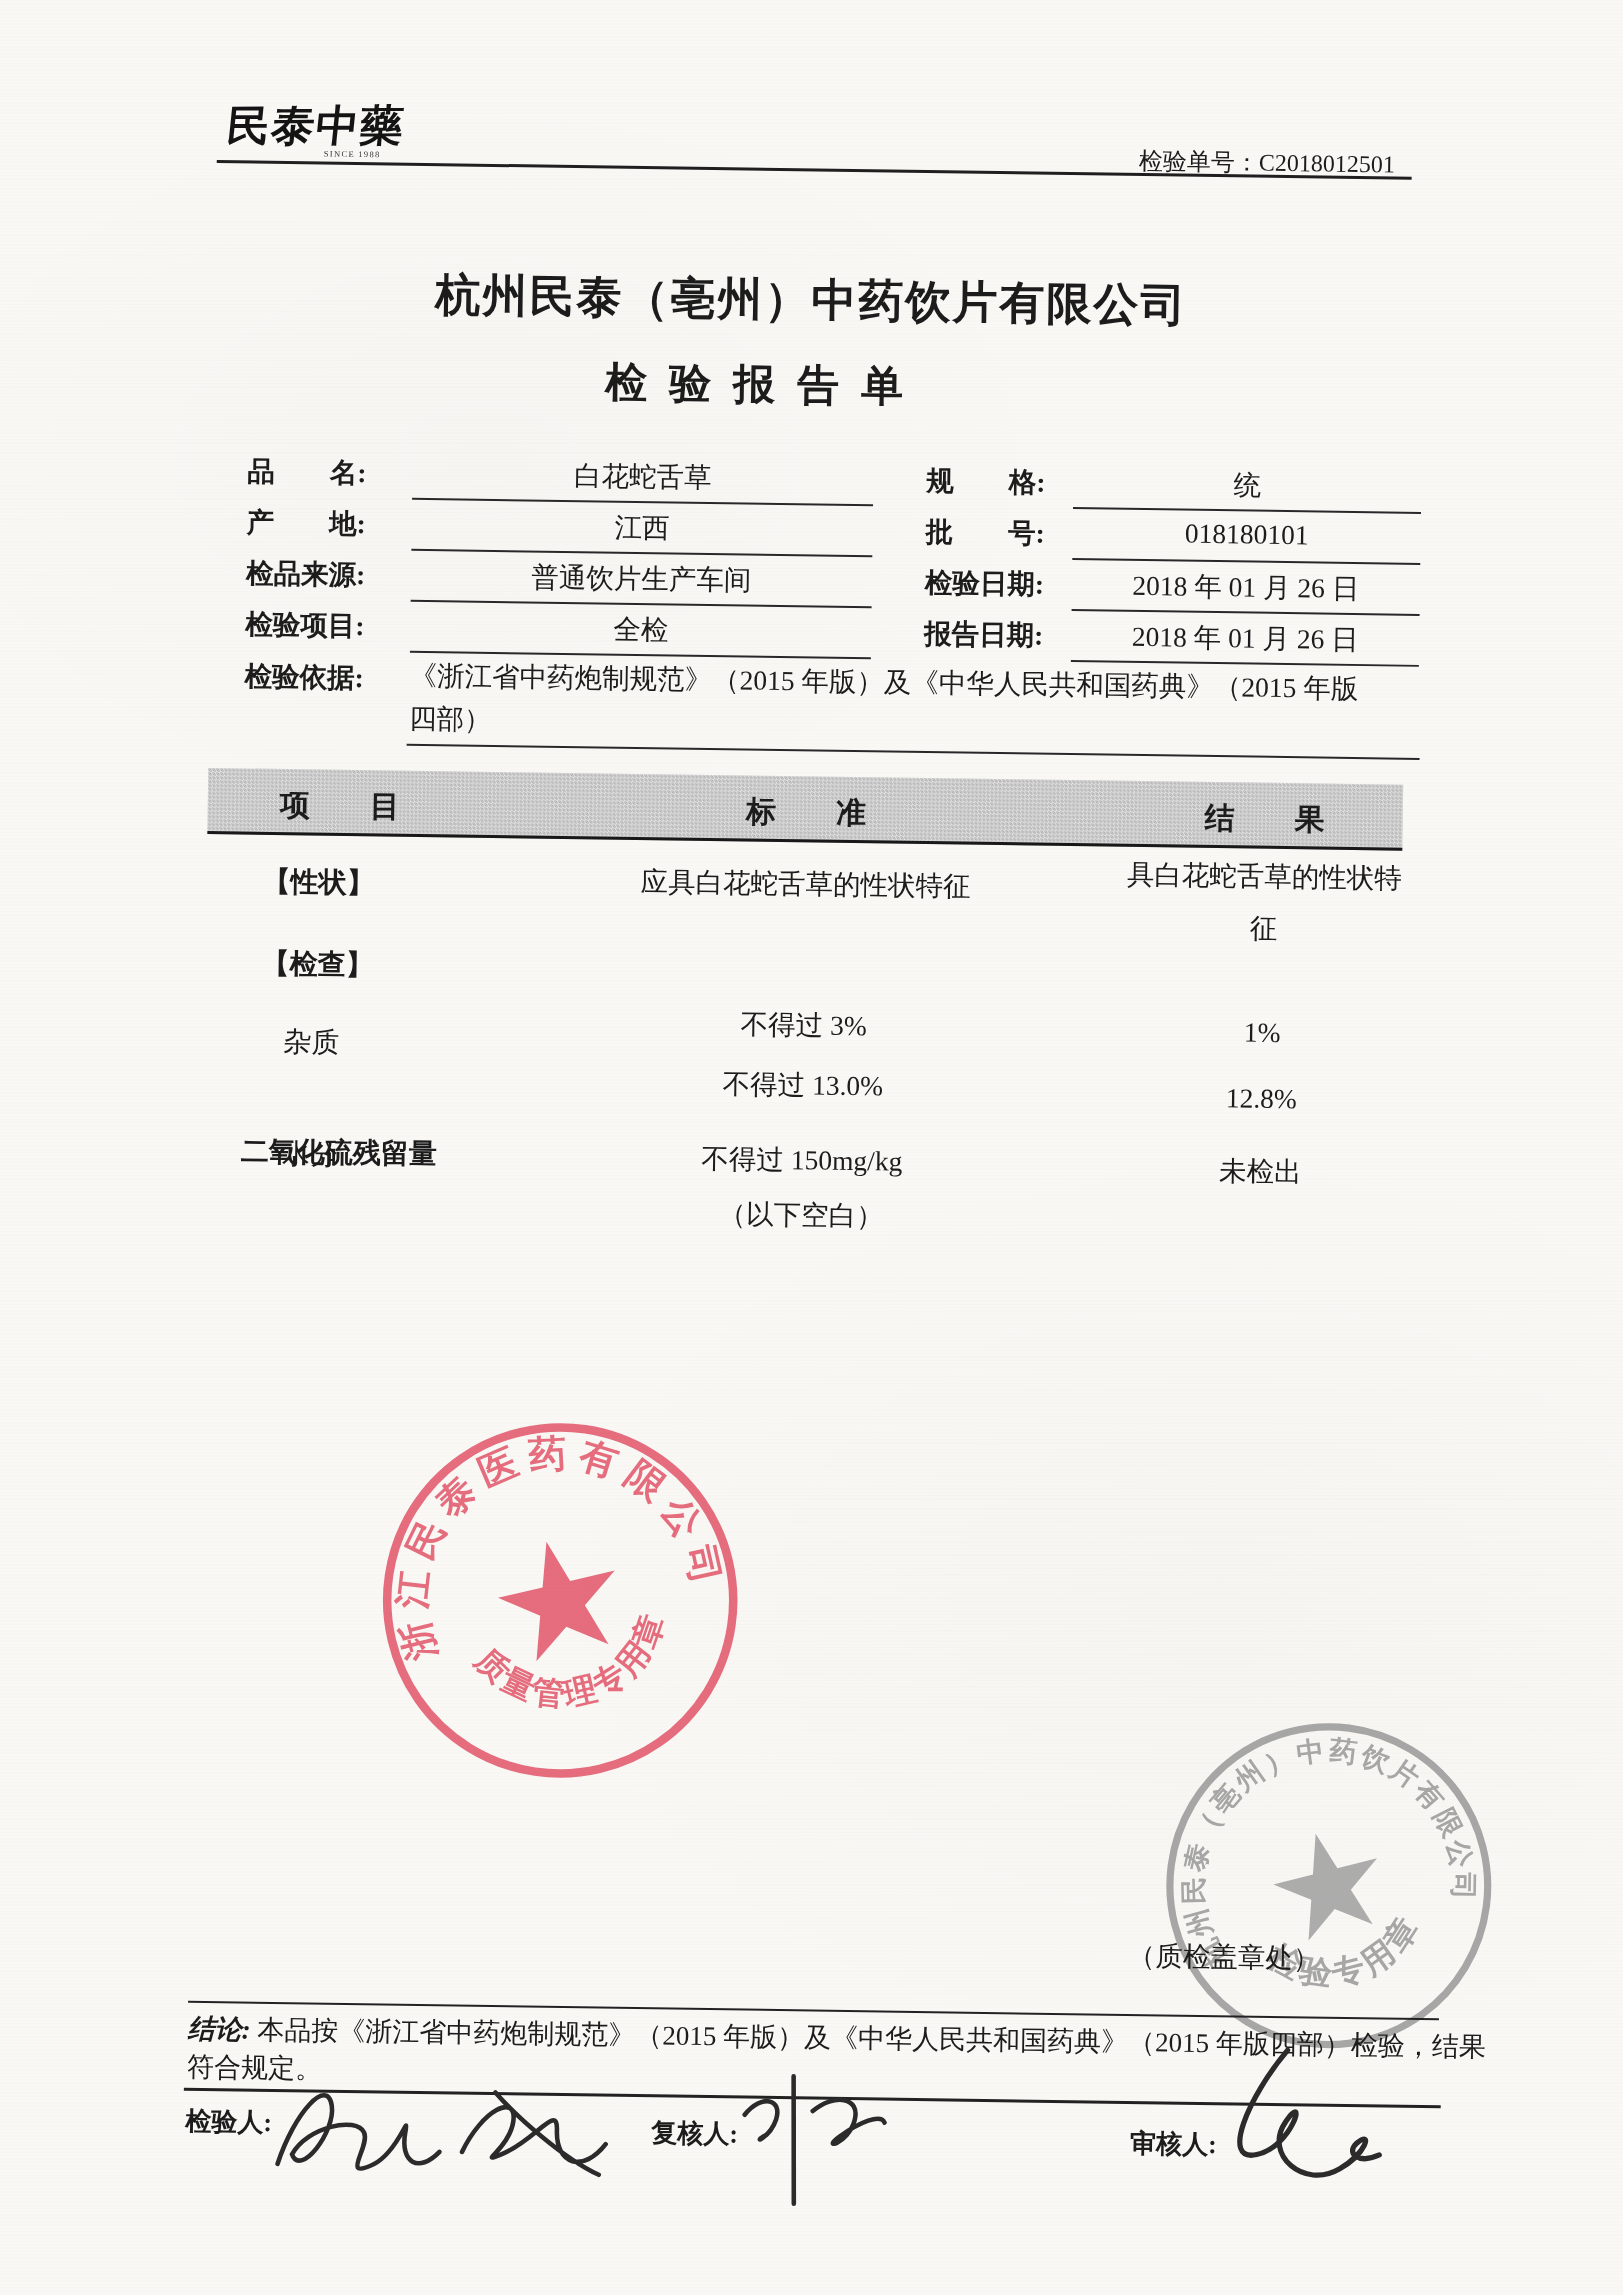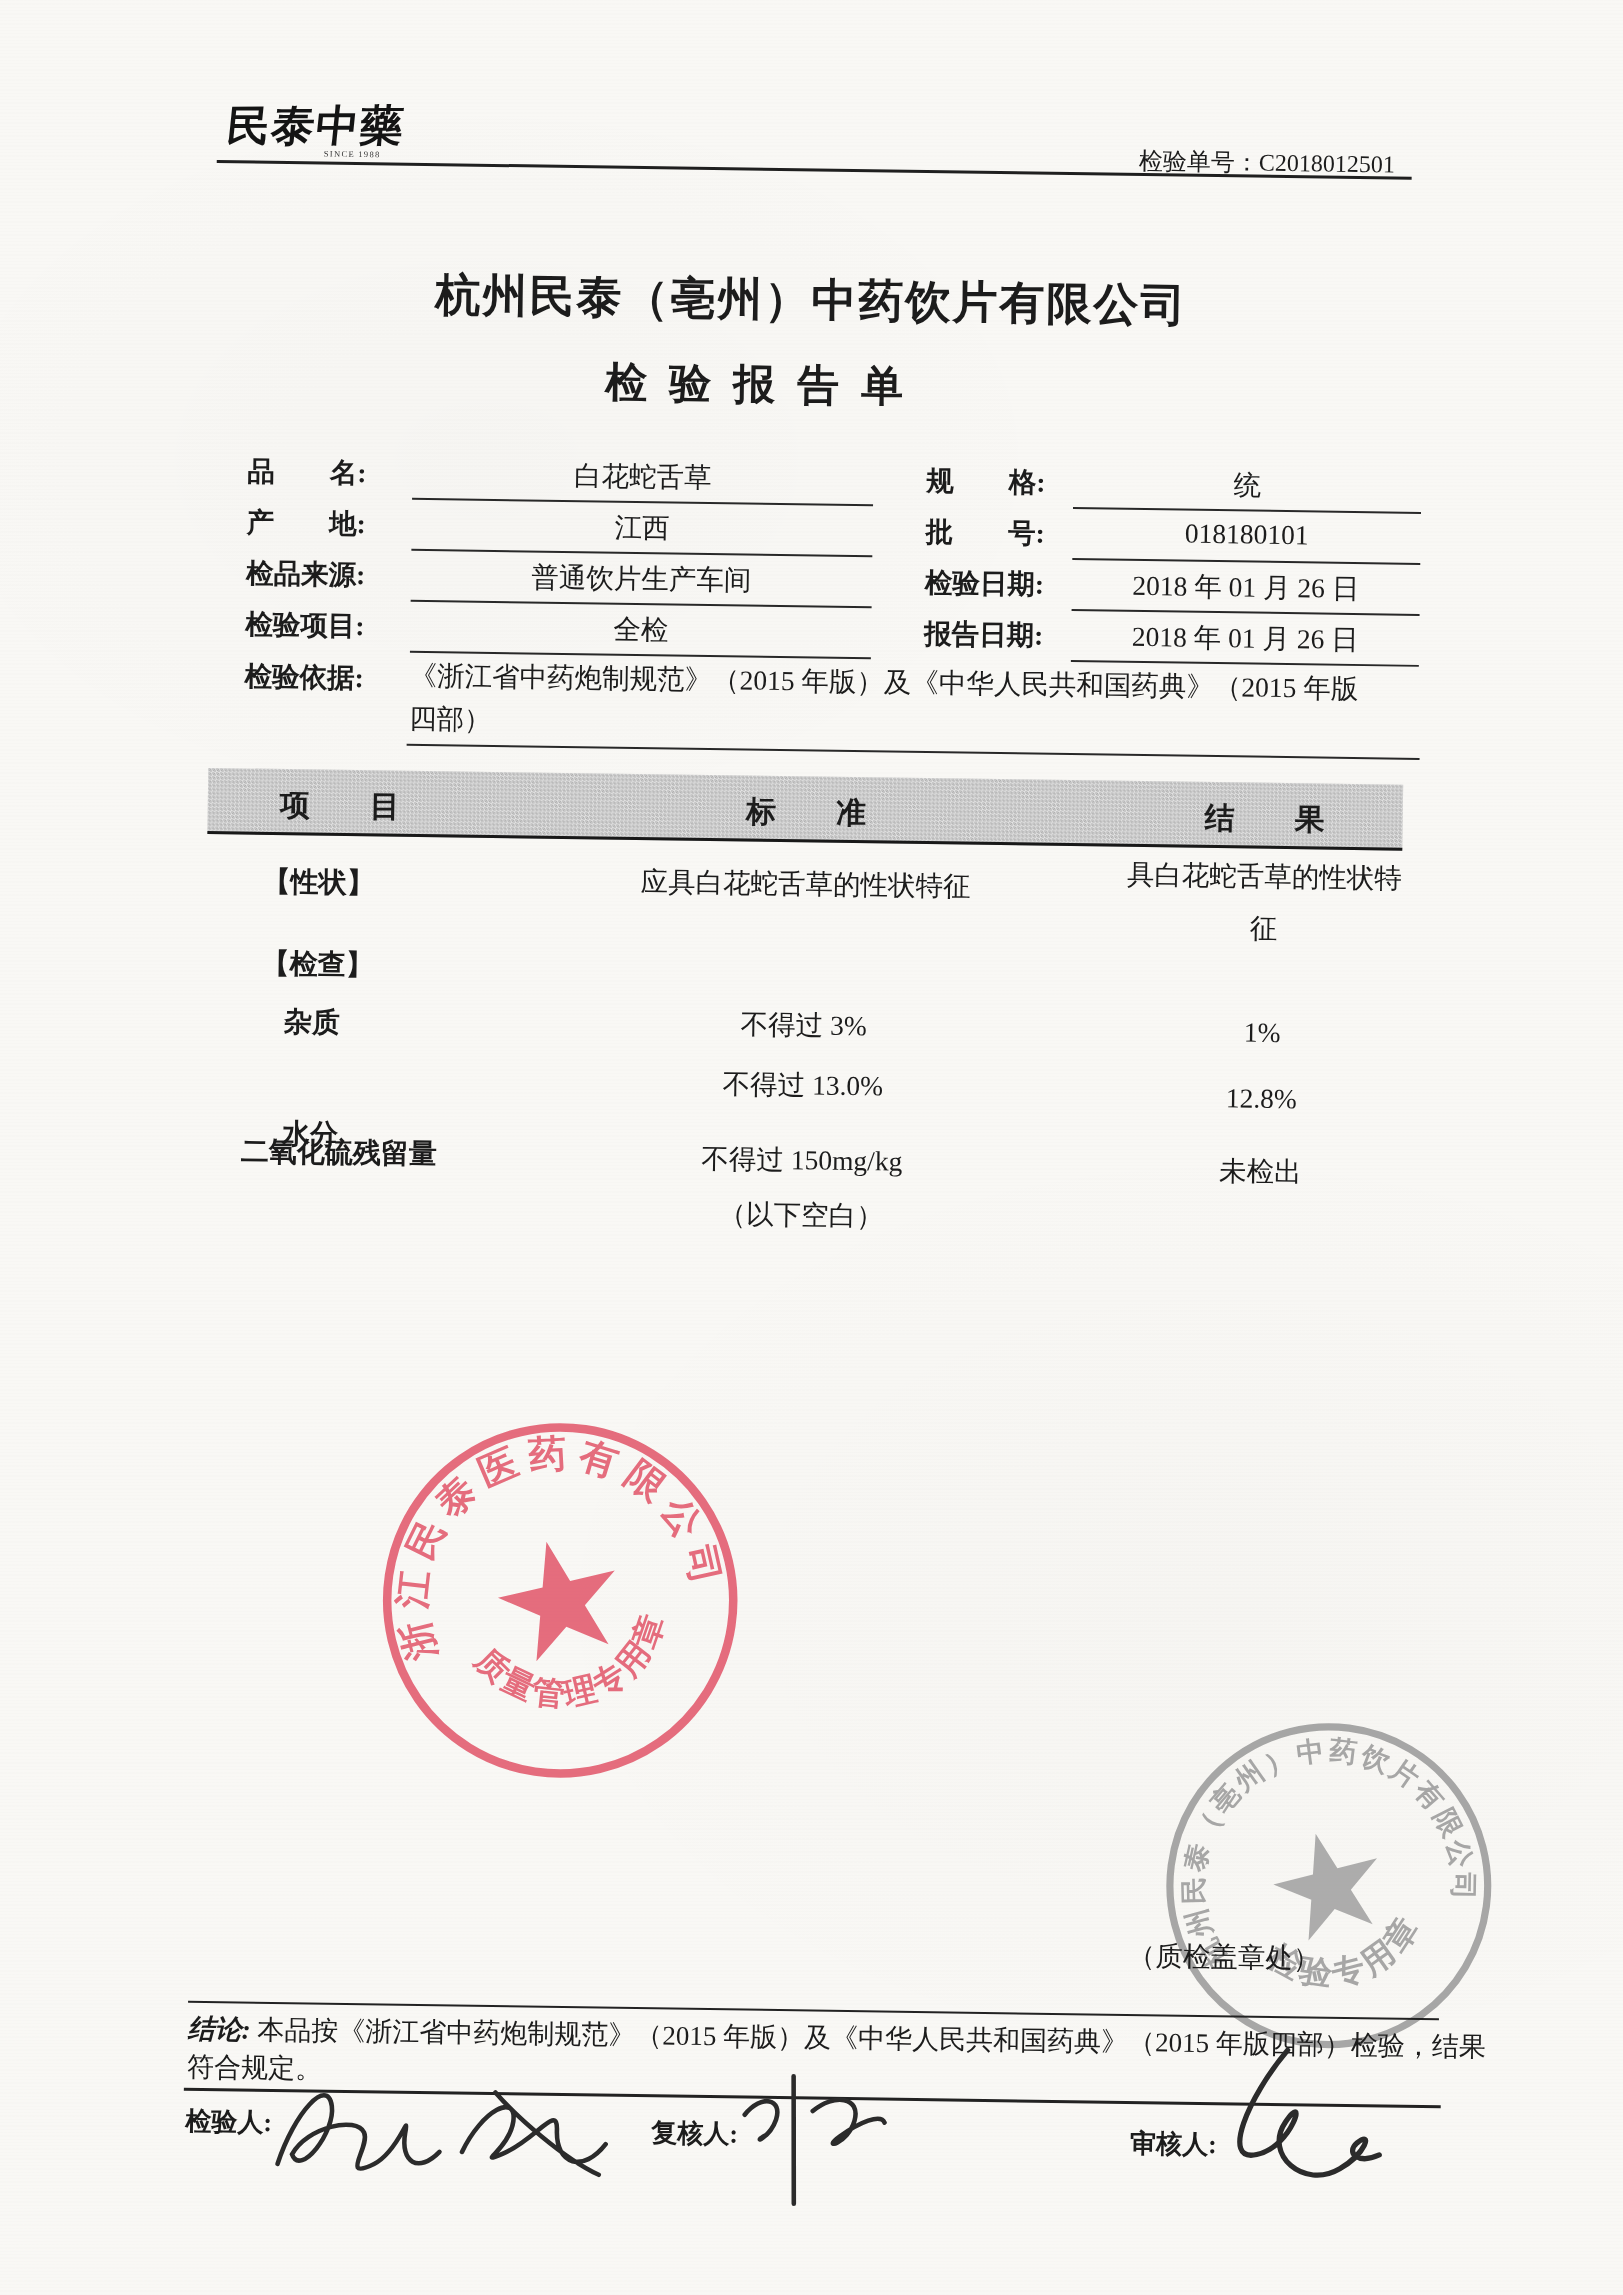--- a/index.html
+++ b/index.html
@@ -47,21 +47,21 @@
     background-color:#c6c6c6;
     background-image:
       linear-gradient(45deg, rgba(255,255,255,.55) 25%, transparent 25%, transparent 75%, rgba(255,255,255,.55) 75%),
       linear-gradient(45deg, rgba(110,110,110,.28) 25%, transparent 25%, transparent 75%, rgba(110,110,110,.28) 75%);
     background-size:3.9px 3.9px;background-position:0 0,2px 2px;
     border-bottom:3.9px solid #181818;}
   .thcell{position:absolute;top:15.7px;font-size:30px;font-weight:bold;white-space:nowrap;}
 
   
   .titem{font-size:28px;font-weight:bold;white-space:nowrap;}
-  .titem.plain{font-weight:bold;}
+  .titem.plain{font-weight:normal;margin-top:20px;}
   .tstd{left:589px;width:458px;font-size:27.5px;text-align:center;white-space:nowrap;}
   .tres{left:1131px;width:291px;font-size:27.5px;text-align:center;line-height:1.9;}
 
   
   .stamp{mix-blend-mode:multiply;}
   .stamp-note{left:1155px;top:1922px;font-size:27.5px;white-space:nowrap;}
 
   
   .crule{background:#222;}
   .conc{font-size:27px;white-space:nowrap;}

